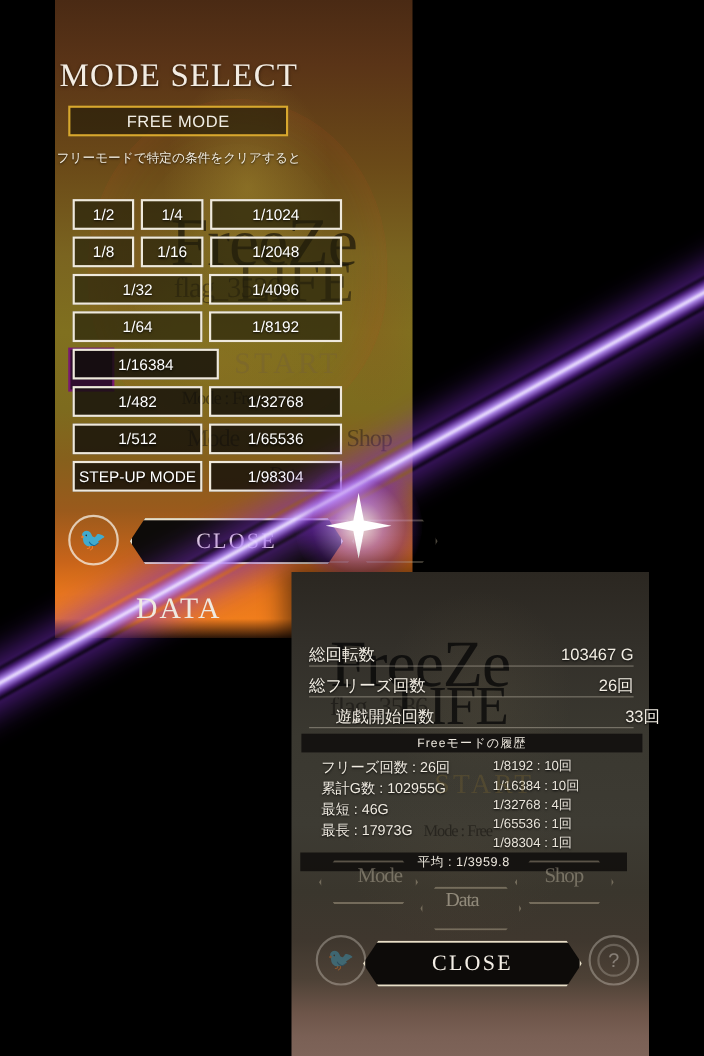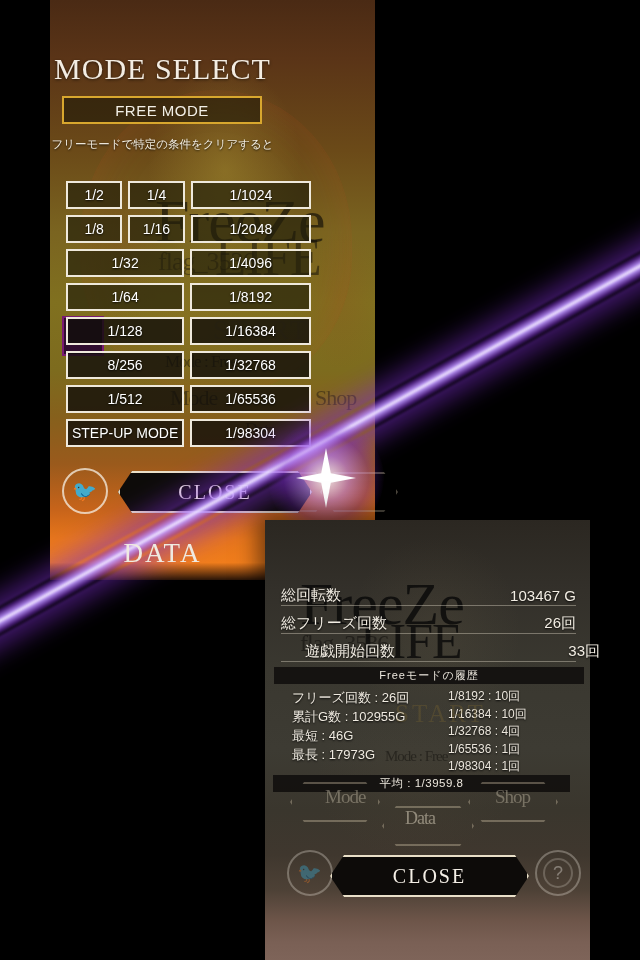--- a/index.html
+++ b/index.html
@@ -286,25 +286,24 @@
       </div>
       <div class="grow">
         <div class="mbtn md">1/32</div>
         <div class="mbtn rt">1/4096</div>
       </div>
       <div class="grow">
         <div class="mbtn md">1/64</div>
         <div class="mbtn rt">1/8192</div>
       </div>
       <div class="grow">
-        <div class="mbtn md dark">1/128</div>
         <div class="mbtn rt dark">1/16384</div>
       </div>
       <div class="grow">
-        <div class="mbtn md dark">8/256</div>
+        <div class="mbtn md dark">1/482</div>
         <div class="mbtn rt dark">1/32768</div>
       </div>
       <div class="grow">
         <div class="mbtn md dark">1/512</div>
         <div class="mbtn rt dark">1/65536</div>
       </div>
       <div class="grow">
         <div class="mbtn md dark">STEP-UP MODE</div>
         <div class="mbtn rt dark">1/98304</div>
       </div>

